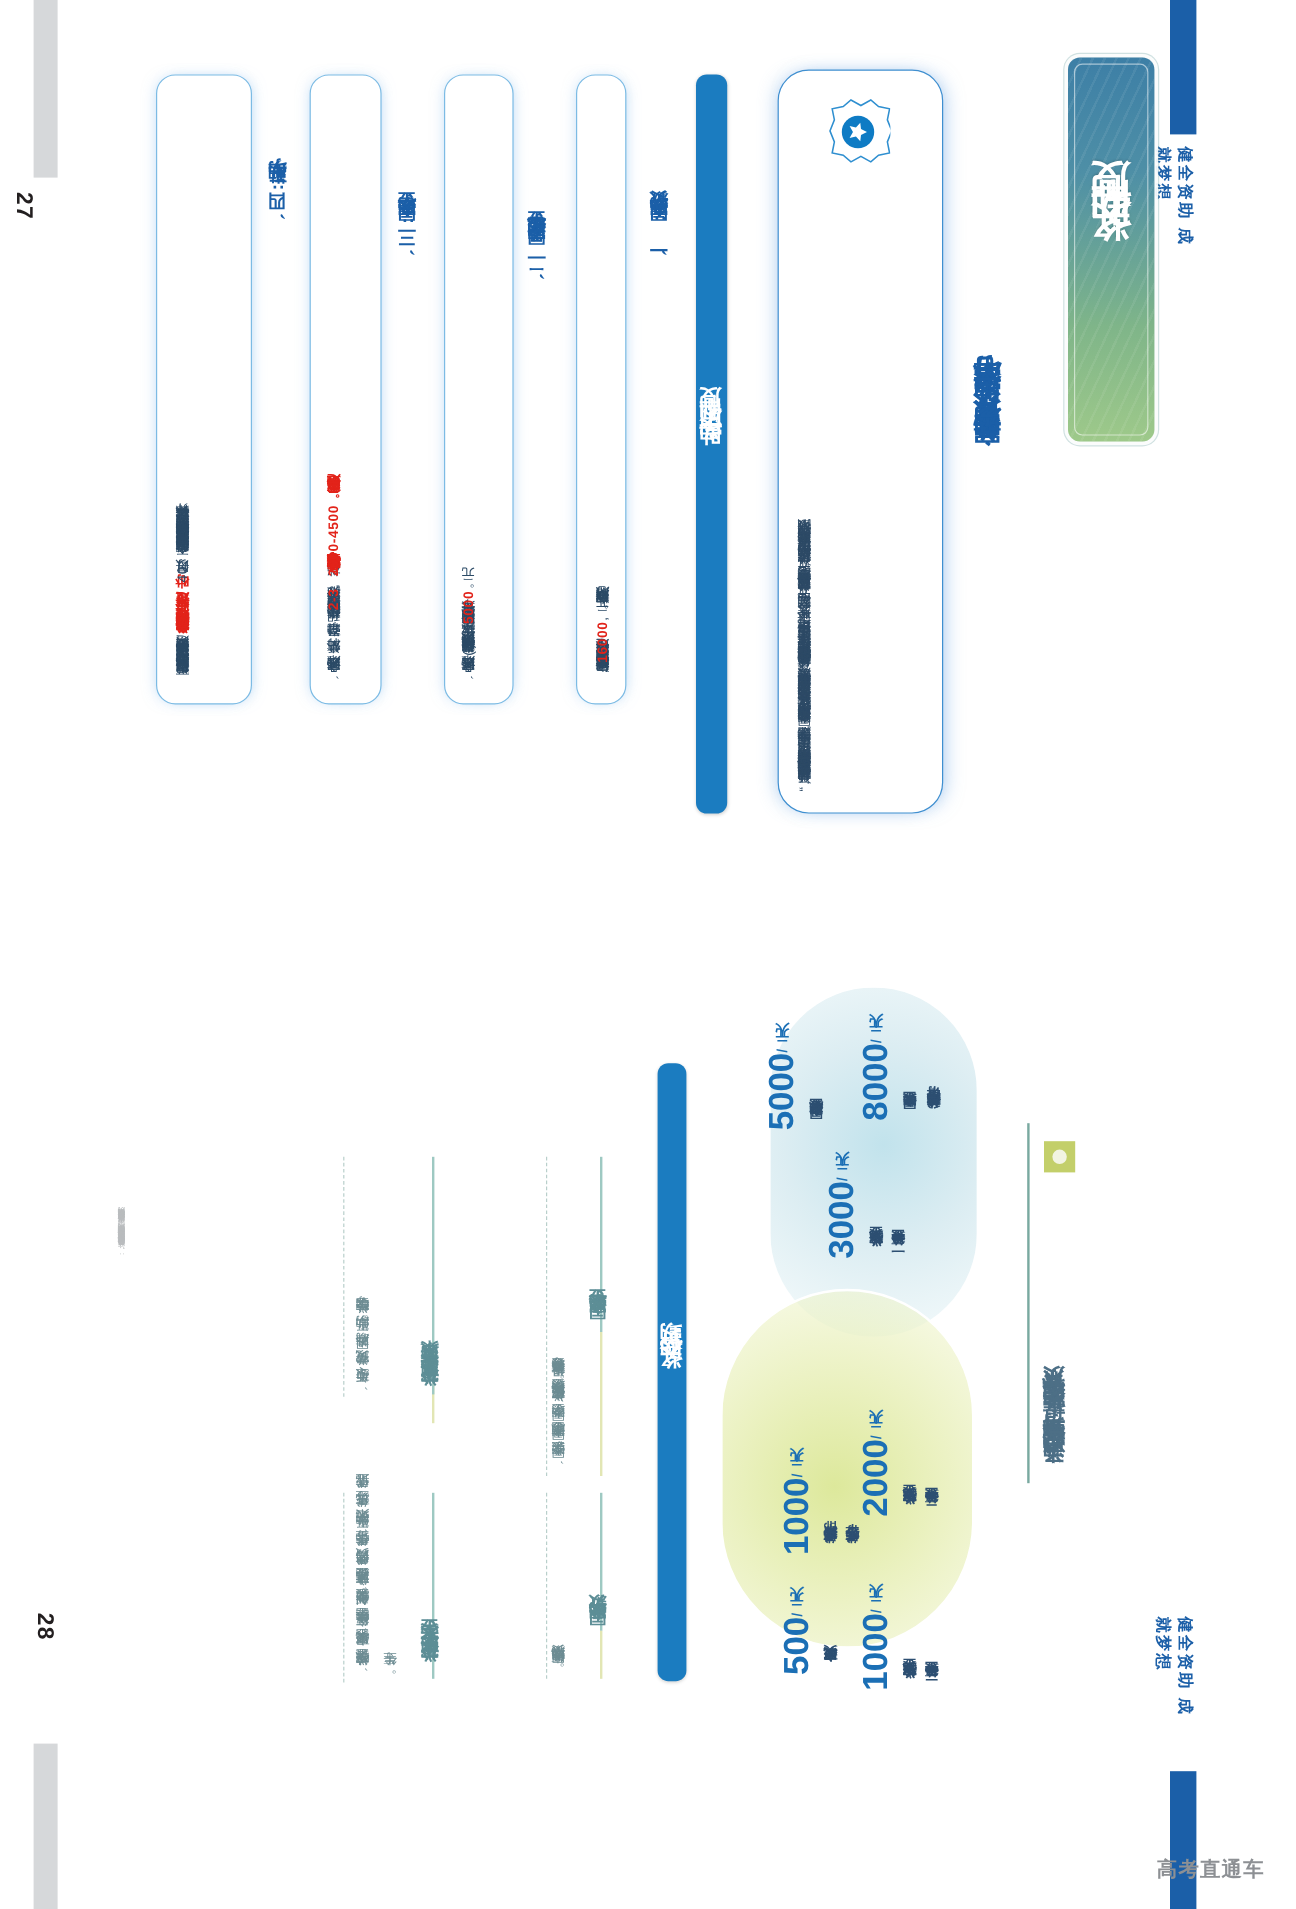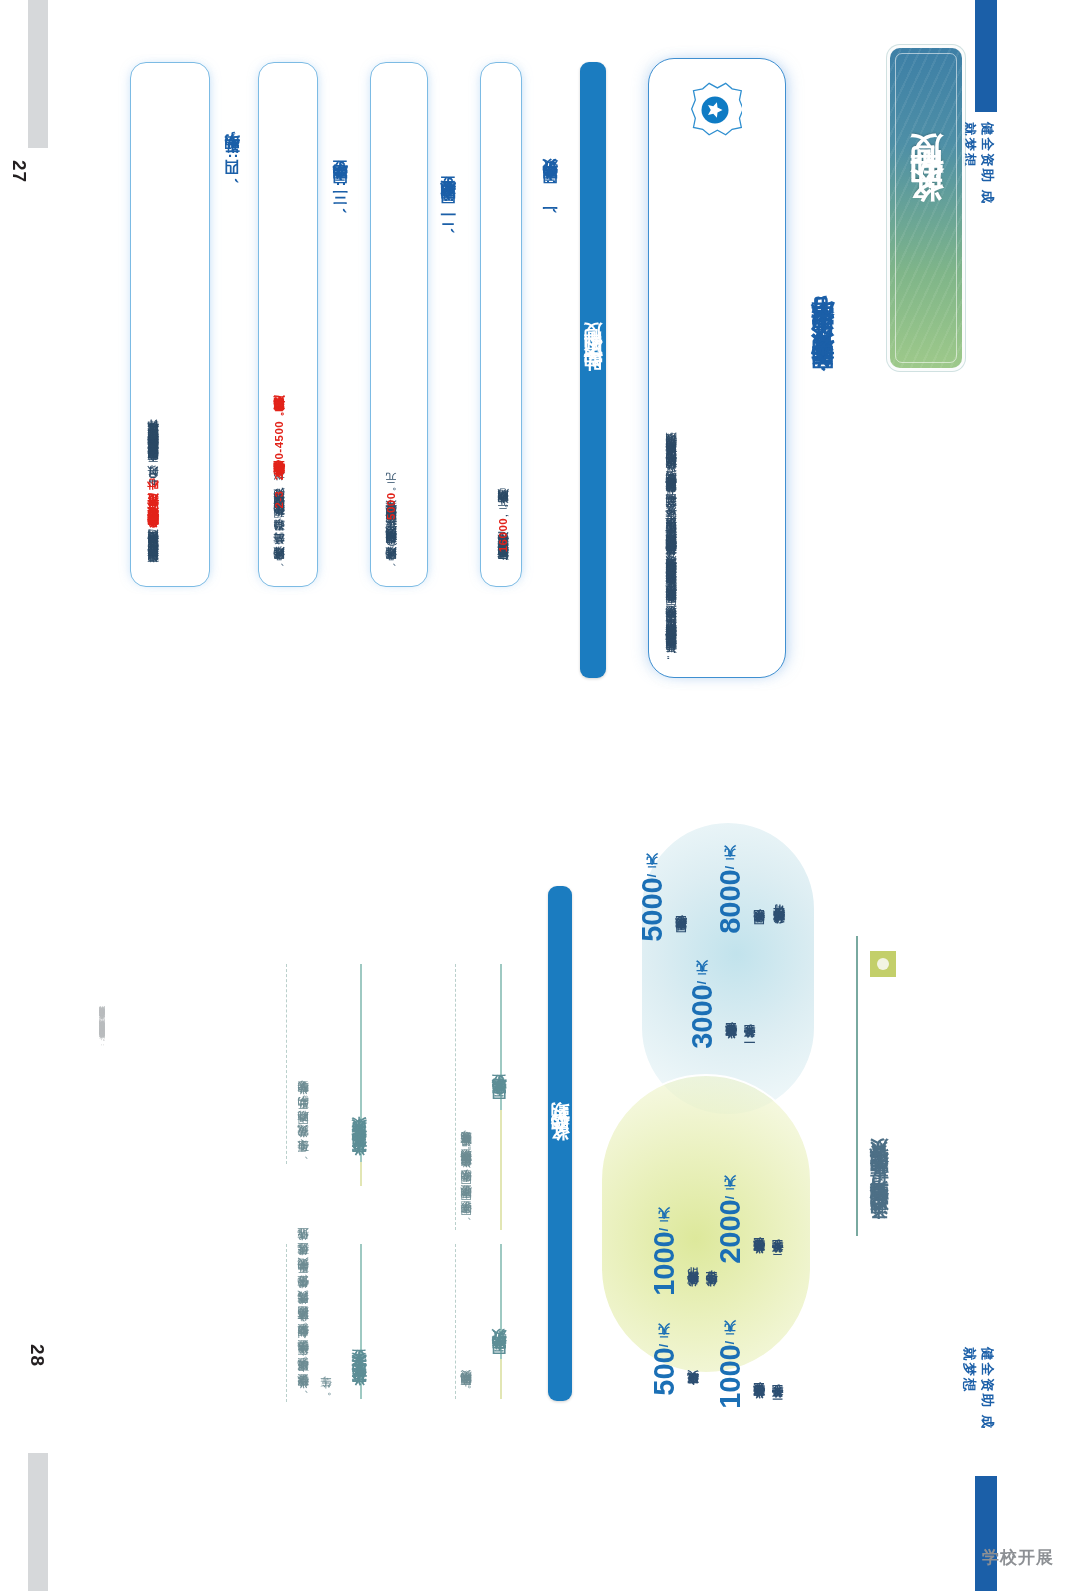--- a/index.html
+++ b/index.html
@@ -314,15 +314,15 @@
   <div class="l-dash" style="left:286px;top:448px;height:158px;"></div>
   <div class="l-body" style="left:292px;top:452px;width:66px;height:150px;">学校综合奖学金、突出表现奖学金、应征入伍学生奖学金、创新创业奖学金、文体艺术比赛奖励金、优秀共青团员、优秀学生骨干、勤工助学先进个人、优秀班导生、优秀毕业生等。</div>
 
   <div class="l-rule" style="left:360px;top:168px;height:198px;"></div>
   <div class="l-title" style="left:350px;top:176px;height:196px;">学校设立的各类学生资助政策</div>
   <div class="l-dash" style="left:286px;top:168px;height:200px;"></div>
   <div class="l-body" style="left:292px;top:176px;width:46px;height:190px;">新生专项、学费减免、困难补助、勤工助学、学校助学金等。</div>
 
   <div class="footnote" style="left:96px;top:70px;width:34px;height:180px;">注:以上奖助金额及资助项目标准,可能随国家及学校政策调整而变化,具体以当年实际执行的文件及通知为准。本图表仅供参考,最终解释权归学校学生资助管理部门所有。</div>
 
-  <div class="watermark">学校开展</div>
+  <div class="watermark">高考直通车</div>
 
 </div>
 
 </body></html>

